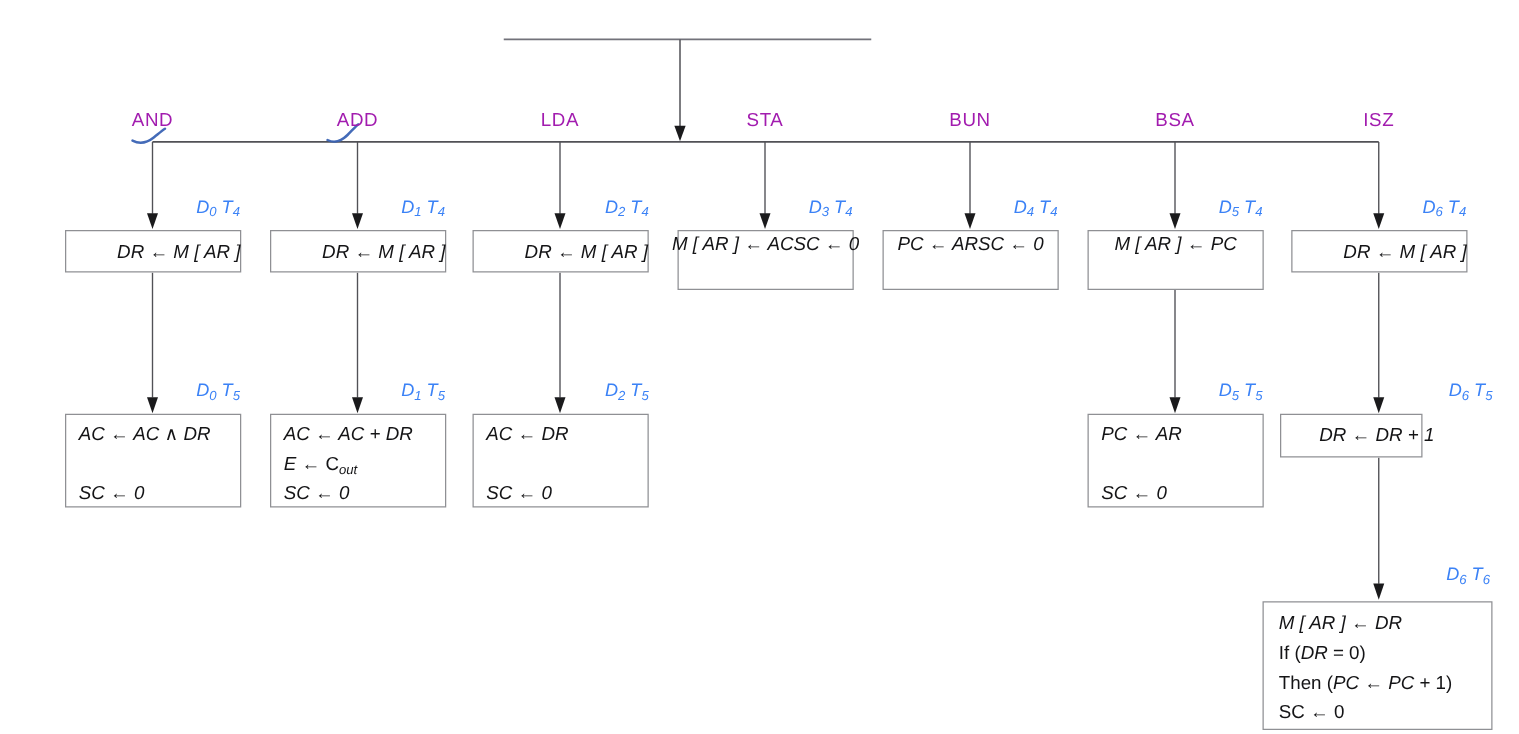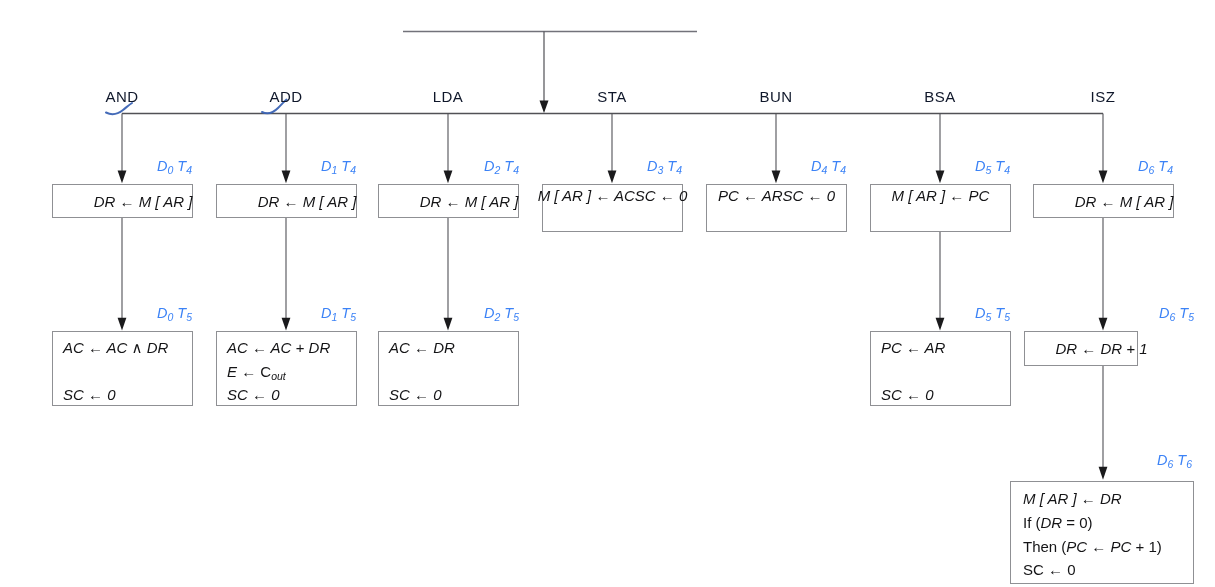--- a/index.html
+++ b/index.html
@@ -7,21 +7,21 @@
     position:relative;width:1215px;height:587px;background:#ffffff;overflow:hidden;
     font-family:"Liberation Sans","DejaVu Sans",sans-serif;color:#151517;
   }
   svg.wires{position:absolute;left:0;top:0;width:1215px;height:587px;}
   .title{
     position:absolute;top:6px;left:548px;transform:translateX(-50%);
     font-size:16px;letter-spacing:1px;white-space:nowrap;color:#1b1b1d;
   }
   .branch{
     position:absolute;top:88px;transform:translateX(-50%);
-    font-size:15px;letter-spacing:.5px;white-space:nowrap;color:#0f172a;
+    font-size:15px;letter-spacing:.5px;white-space:nowrap;color:#a21caf;
   }
   .tim{
     position:absolute;font-style:italic;font-size:14.5px;white-space:nowrap;color:#3b82f6;
   }
   .tim sub, .box sub{font-size:10.5px;line-height:0;vertical-align:-3px;font-style:italic;}
   .box{
     position:absolute;box-sizing:border-box;border:1px solid #8f9094;background:#ffffff;
     font-size:15px;color:#141416;
   }
   .ln{white-space:nowrap;}

